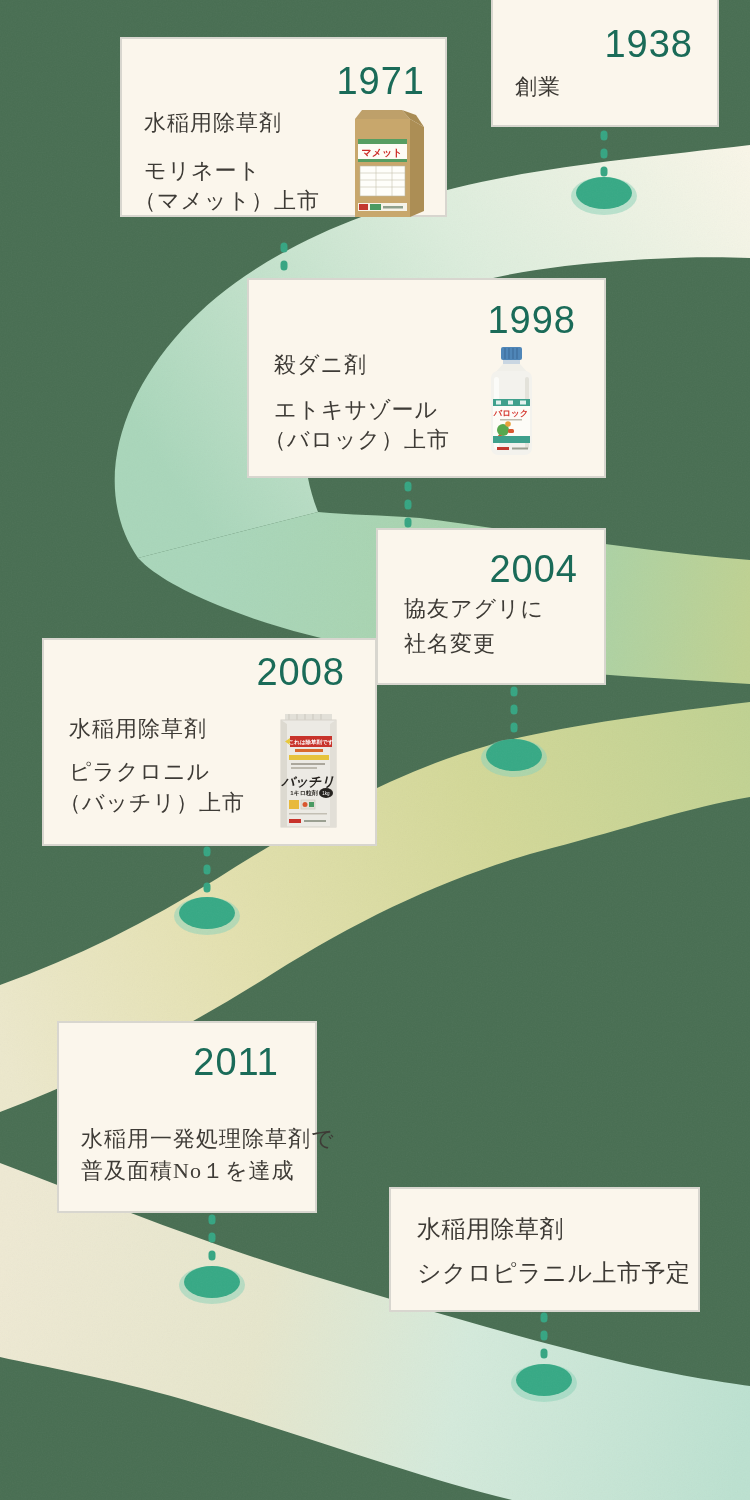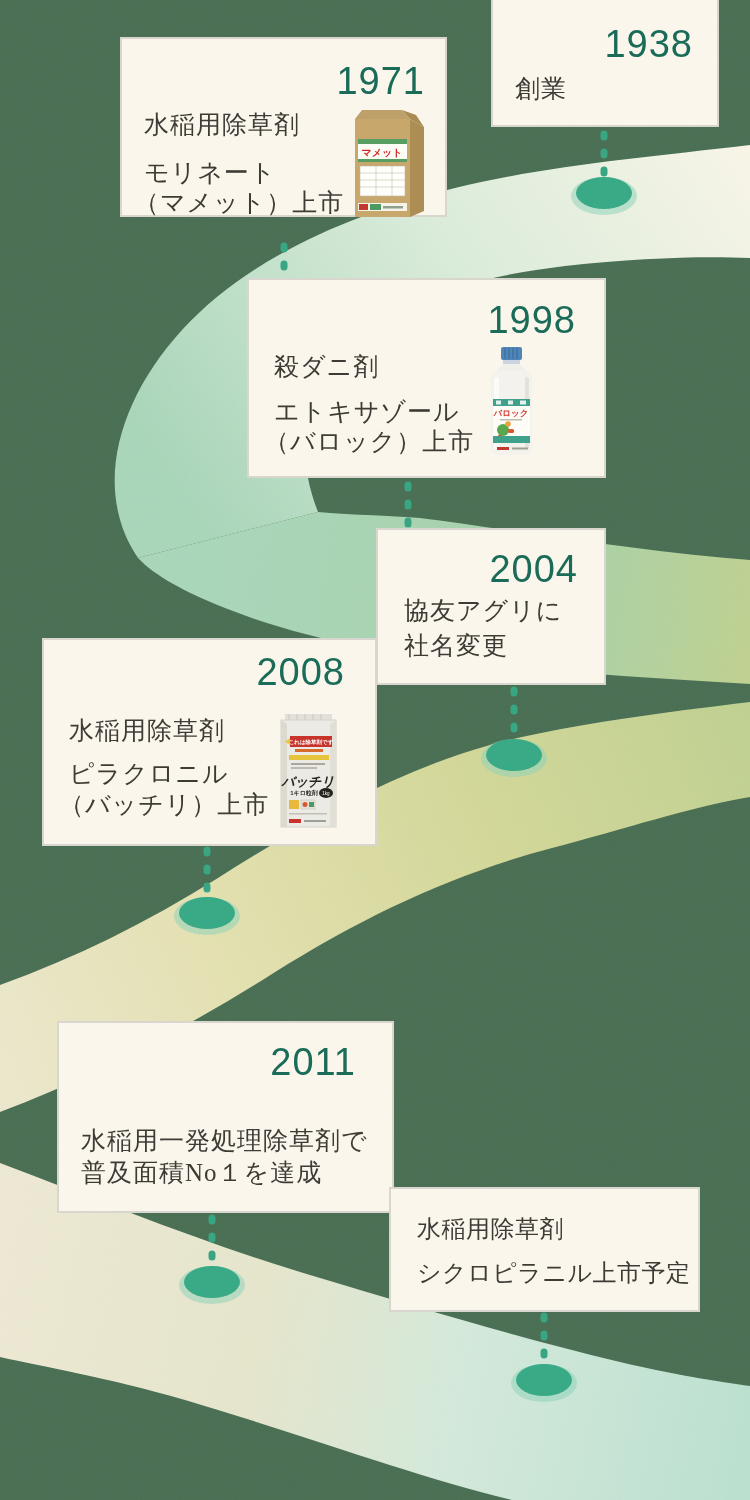--- a/index.html
+++ b/index.html
@@ -23,21 +23,21 @@
     position:absolute;
     font-family:"Liberation Sans","DejaVu Sans",sans-serif;
     color:#1A6B58;
     font-size:38px;
     line-height:1;
     letter-spacing:1px;
     white-space:nowrap;
   }
   .line{
     position:absolute;
-    font-size:25px;
+    font-size:22px;
     letter-spacing:1px;
     line-height:1;
     white-space:nowrap;
     color:#3E3B36;
   }
   .card-future .line{font-size:24px;letter-spacing:0.5px;}
   .product{position:absolute;}
 </style>
 </head>
 <body>
@@ -253,21 +253,21 @@
       <rect x="12" y="88" width="10" height="9" fill="#E8B93A"></rect>
       <rect x="24" y="88" width="14" height="9" fill="#E4E1D8" stroke="#C9C5BA" stroke-width="0.6"></rect>
       <circle cx="28" cy="92.5" r="2.5" fill="#D9572F"></circle>
       <rect x="32" y="90" width="5" height="5" fill="#4A9A62"></rect>
       <rect x="12" y="101" width="38" height="1.5" fill="#C3BFB4"></rect>
       <rect x="12" y="107" width="12" height="4" fill="#C8332B"></rect>
       <rect x="27" y="108" width="22" height="2" fill="#9BA092"></rect>
     </svg>
   </div>
 
-  <div class="card" style="left:57px;top:1021px;width:337px;height:192px;">
+  <div class="card" style="left:57px;top:1021px;width:260px;height:192px;">
     <span class="year" style="top:20px;right:36px;">2011</span>
     <div class="line" style="left:22px;top:105px;">水稲用一発処理除草剤で</div>
     <div class="line" style="left:22px;top:137px;">普及面積No１を達成</div>
   </div>
 
   <div class="card card-future" style="left:389px;top:1187px;width:311px;height:125px;">
     <div class="line" style="left:26px;top:28px;">水稲用除草剤</div>
     <div class="line" style="left:26px;top:72px;">シクロピラニル上市予定</div>
   </div>
 

